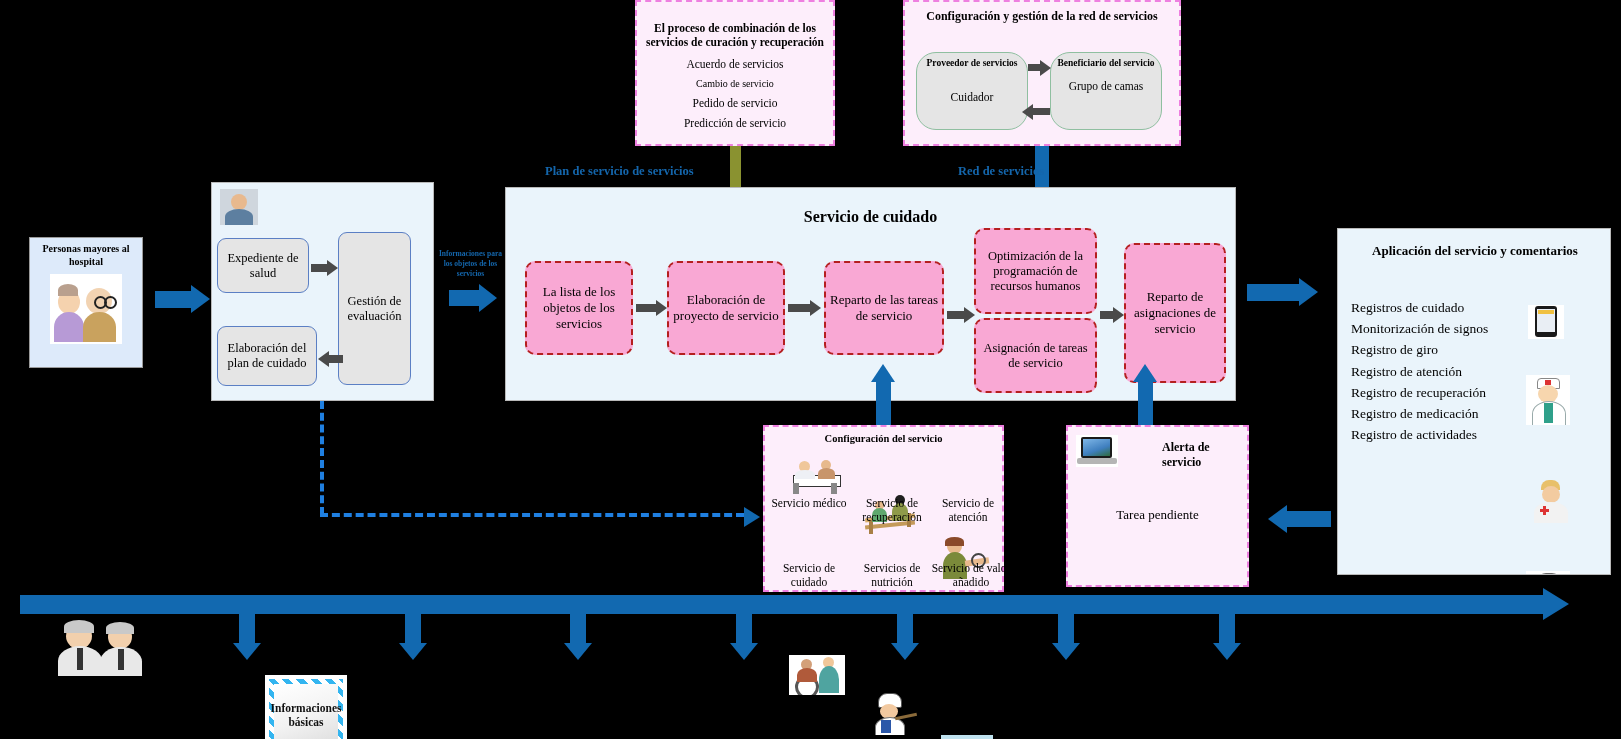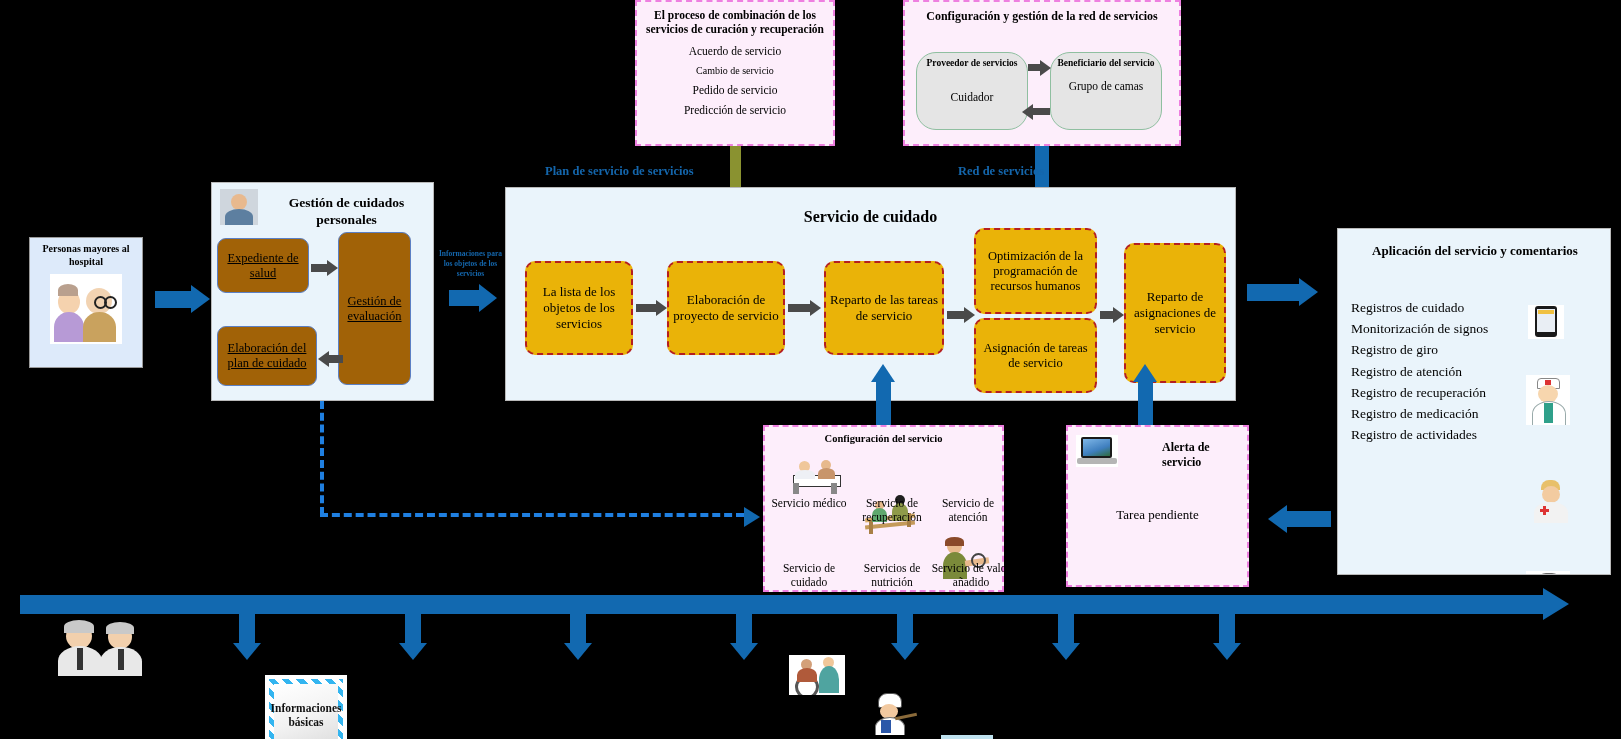--- a/index.html
+++ b/index.html
@@ -3,22 +3,22 @@
 <meta charset="utf-8">
 <style>
   html,body{margin:0;padding:0;background:#000;}
   body{width:1621px;height:739px;position:relative;overflow:hidden;
        font-family:"Liberation Serif","DejaVu Serif",serif;}
   .abs{position:absolute;box-sizing:border-box;}
 
   
   .panel-blue{background:#eaf4fb;border:1px solid #b9b9b9;}
   .panel-pinkdash{background:#fdeefb;border:2px dashed #ee7fe0;}
-  .box-lightblue{background:#a16207;border:1.5px solid #5b7fc4;border-radius:9px;text-decoration:underline;}
-  .box-reddash{background:#eab308;border:2px dashed #b51f1f;border-radius:10px;}
+  .box-lightblue{background:#e5e5e5;border:1.5px solid #5b7fc4;border-radius:9px;}
+  .box-reddash{background:#f9a8d4;border:2px dashed #b51f1f;border-radius:10px;}
   .box-green{background:#e5e5e5;border:1.5px solid #8fbfa0;border-radius:20px;}
   .box-plain{background:#ddeafa;border:1.5px solid #9a9a9a;}
 
   .ctr{display:flex;align-items:center;justify-content:center;text-align:center;}
   .col{display:flex;flex-direction:column;}
 
   .ttl{font-weight:bold;color:#000;}
   .bluelabel{color:#1466ac;font-weight:bold;}
 
   
@@ -53,23 +53,23 @@
            text-align:center;color:#111;padding:0 6px;}
 
   
   .clip{position:relative;overflow:hidden;background:#fff;}
   .person-head{position:absolute;border-radius:50%;}
   .person-body{position:absolute;border-radius:50% 50% 0 0;}
 </style>
 </head>
 <body>
 
-<div class="abs panel-pinkdash col" style="left:635px;top:0px;width:200px;height:146px;align-items:center;padding-top:6px;">
+<div class="abs panel-pinkdash col" style="left:635px;top:0px;width:200px;height:146px;align-items:center;padding-top:19px;">
   <div class="ttl" style="font-size:11.5px;line-height:1.22;text-align:center;width:190px;">El proceso de combinación de los servicios de curación y recuperación</div>
-  <div style="font-size:11.5px;margin-top:9px;">Acuerdo de servicio</div>
+  <div style="font-size:11.5px;margin-top:9px;">Acuerdo de servicios</div>
   <div style="font-size:10px;margin-top:8px;">Cambio de servicio</div>
   <div style="font-size:11.5px;margin-top:8px;">Pedido de servicio</div>
   <div style="font-size:11.5px;margin-top:8px;">Predicción de servicio</div>
 </div>
 
 <div class="abs panel-pinkdash col" style="left:903px;top:0px;width:278px;height:146px;align-items:center;padding-top:7px;">
   <div class="ttl" style="font-size:12px;line-height:1.25;text-align:center;width:260px;">Configuración y gestión de la red de servicios</div>
 </div>
 <div class="abs box-green col" style="left:916px;top:52px;width:112px;height:78px;align-items:center;padding-top:5px;">
   <div class="ttl" style="font-size:9.5px;text-align:center;line-height:1.2;">Proveedor de servicios</div>
@@ -107,21 +107,20 @@
 </div>
 
 <div class="abs arr-blue-r" style="left:155px;top:291px;width:36px;height:17px;"></div>
 <div class="abs arr-blue-head-r" style="left:191px;top:285px;--w:19px;--h:14.5px;"></div>
 
 <div class="abs panel-blue" style="left:211px;top:182px;width:223px;height:219px;">
   <div class="clip" style="position:absolute;left:8px;top:6px;width:38px;height:36px;background:#cfd6dd;">
     <div class="person-head" style="left:11px;top:5px;width:16px;height:16px;background:#e8b98e;"></div>
     <div class="person-body" style="left:5px;top:20px;width:28px;height:16px;background:#5d7fa0;"></div>
   </div>
-  <div class="ttl" style="position:absolute;left:52px;top:12px;width:165px;font-size:13.5px;text-align:center;line-height:1.25;">Gestión de cuidados personales</div>
 </div>
 <div class="abs box-lightblue ctr" style="left:217px;top:238px;width:92px;height:55px;">
   <span style="font-size:12.5px;line-height:1.2;">Expediente de salud</span>
 </div>
 <div class="abs box-lightblue ctr" style="left:338px;top:232px;width:73px;height:153px;">
   <span style="font-size:12.5px;line-height:1.2;">Gestión de evaluación</span>
 </div>
 <div class="abs box-lightblue ctr" style="left:217px;top:326px;width:100px;height:60px;">
   <span style="font-size:12.5px;line-height:1.2;">Elaboración del plan de cuidado</span>
 </div>

